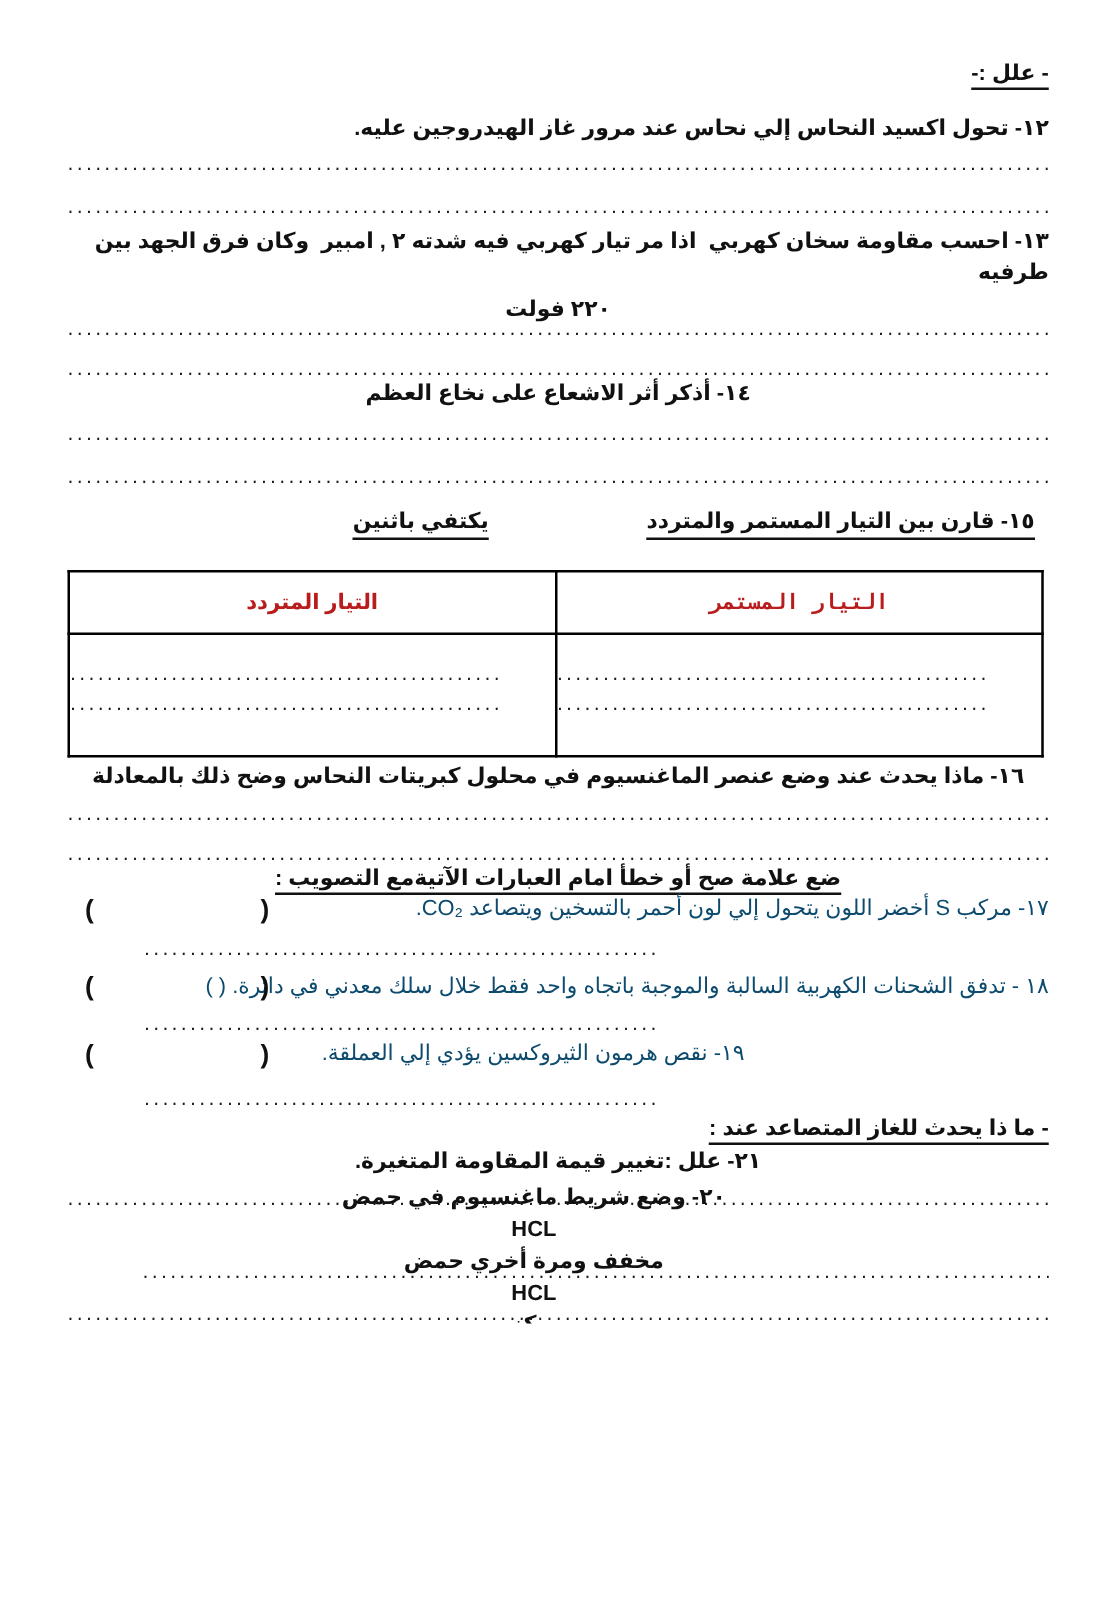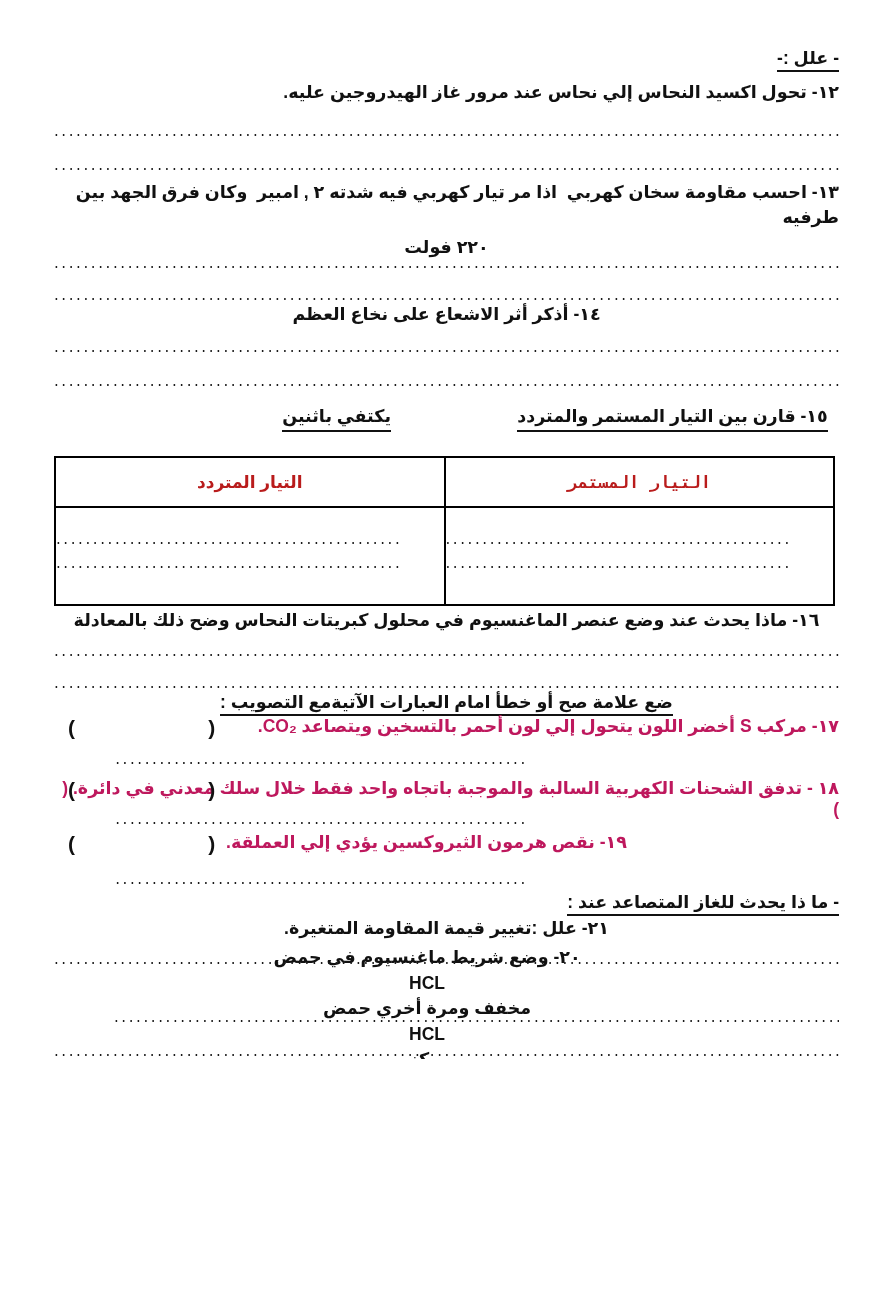--- a/index.html
+++ b/index.html
@@ -120,23 +120,23 @@
     top: 0;
     font-size: 21px;
     font-weight: bold;
     color: #111;
     letter-spacing: 22px;
     direction: ltr;
   }
   .tf-text {
     direction: rtl;
     text-align: right;
-    font-weight: bold;
+    font-weight: normal;
     font-size: 17.5px;
-    color: #be185d;
+    color: #0c4a6e;
     padding-right: 0px;
   }
 
   .latin { direction: ltr; unicode-bidi: isolate; display: inline-block; }
 
   
   .page-number {
     position: absolute;
     left: 0;
     top: 1163px;
@@ -187,21 +187,21 @@
 
 <div class="page">
   <div class="sheet">
 
     <div class="row" style="top:48px;">
       <div class="section-head" style="text-align:right;">
         <span class="inline-under">- علل :-</span>
       </div>
     </div>
 
-    <div class="row" style="top:80px;">
+    <div class="row" style="top:90px;">
       <div class="q-line">١٢- تحول اكسيد النحاس إلي نحاس عند مرور غاز الهيدروجين عليه.</div>
     </div>
     <div class="row" style="top:124px;">
       <div class="dots">...................................................................................................................................................</div>
     </div>
     <div class="row" style="top:158px;">
       <div class="dots">...................................................................................................................................................</div>
     </div>
 
     <div class="row" style="top:180px;">

